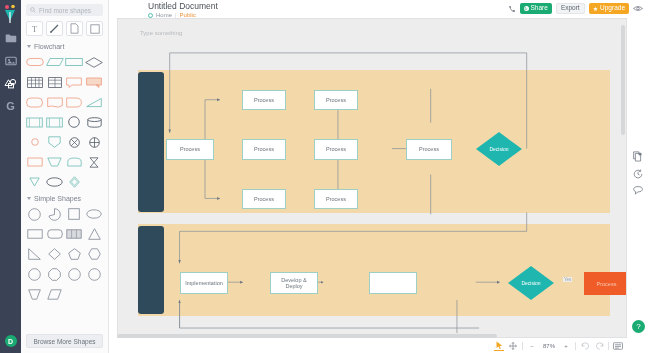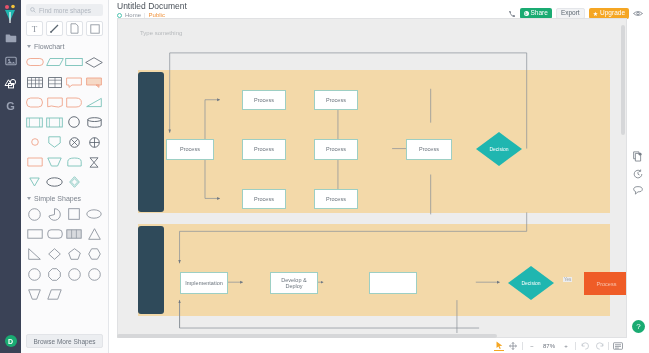--- a/index.html
+++ b/index.html
@@ -70,21 +70,21 @@
   .cell { height:20px; display:flex; align-items:center; justify-content:center; }
   .cell svg { display:block; }
   .browse {
     margin:auto 5px 5px 5px; height:14px; background:#eceef1; border-radius:2px;
     display:flex; align-items:center; justify-content:center;
     font-size:6.5px; color:#6d747e; border:1px solid #e2e4e8;
   }
 
   
   .main { flex:1; position:relative; background:#ffffff; height:353px; }
-  .topbar { height:19px; padding:1px 6px 0 8px; display:flex; align-items:flex-end; justify-content:space-between; }
+  .topbar { height:19px; padding:1px 6px 0 8px; display:flex; align-items:flex-start; justify-content:space-between;margin-left:31px; }
   .title-wrap { display:flex; flex-direction:column; gap:0px; }
   .doc-title { font-size:8.5px; color:#4a5159; line-height:10px; }
   .crumbs { display:flex; align-items:center; gap:3px; font-size:6px; line-height:8px; }
   .crumb-ico { width:5px;height:5px;border:1px solid #4ec4b0;border-radius:50%; }
   .crumb-home { color:#8d949e; }
   .crumb-sep { color:#d2d6dc; }
   .crumb-pub { color:#f0923a; }
 
   .actions { display:flex; align-items:center; gap:4px; padding-top:2px; }
   .ic-btn { color:#707883; display:flex; align-items:center; }

